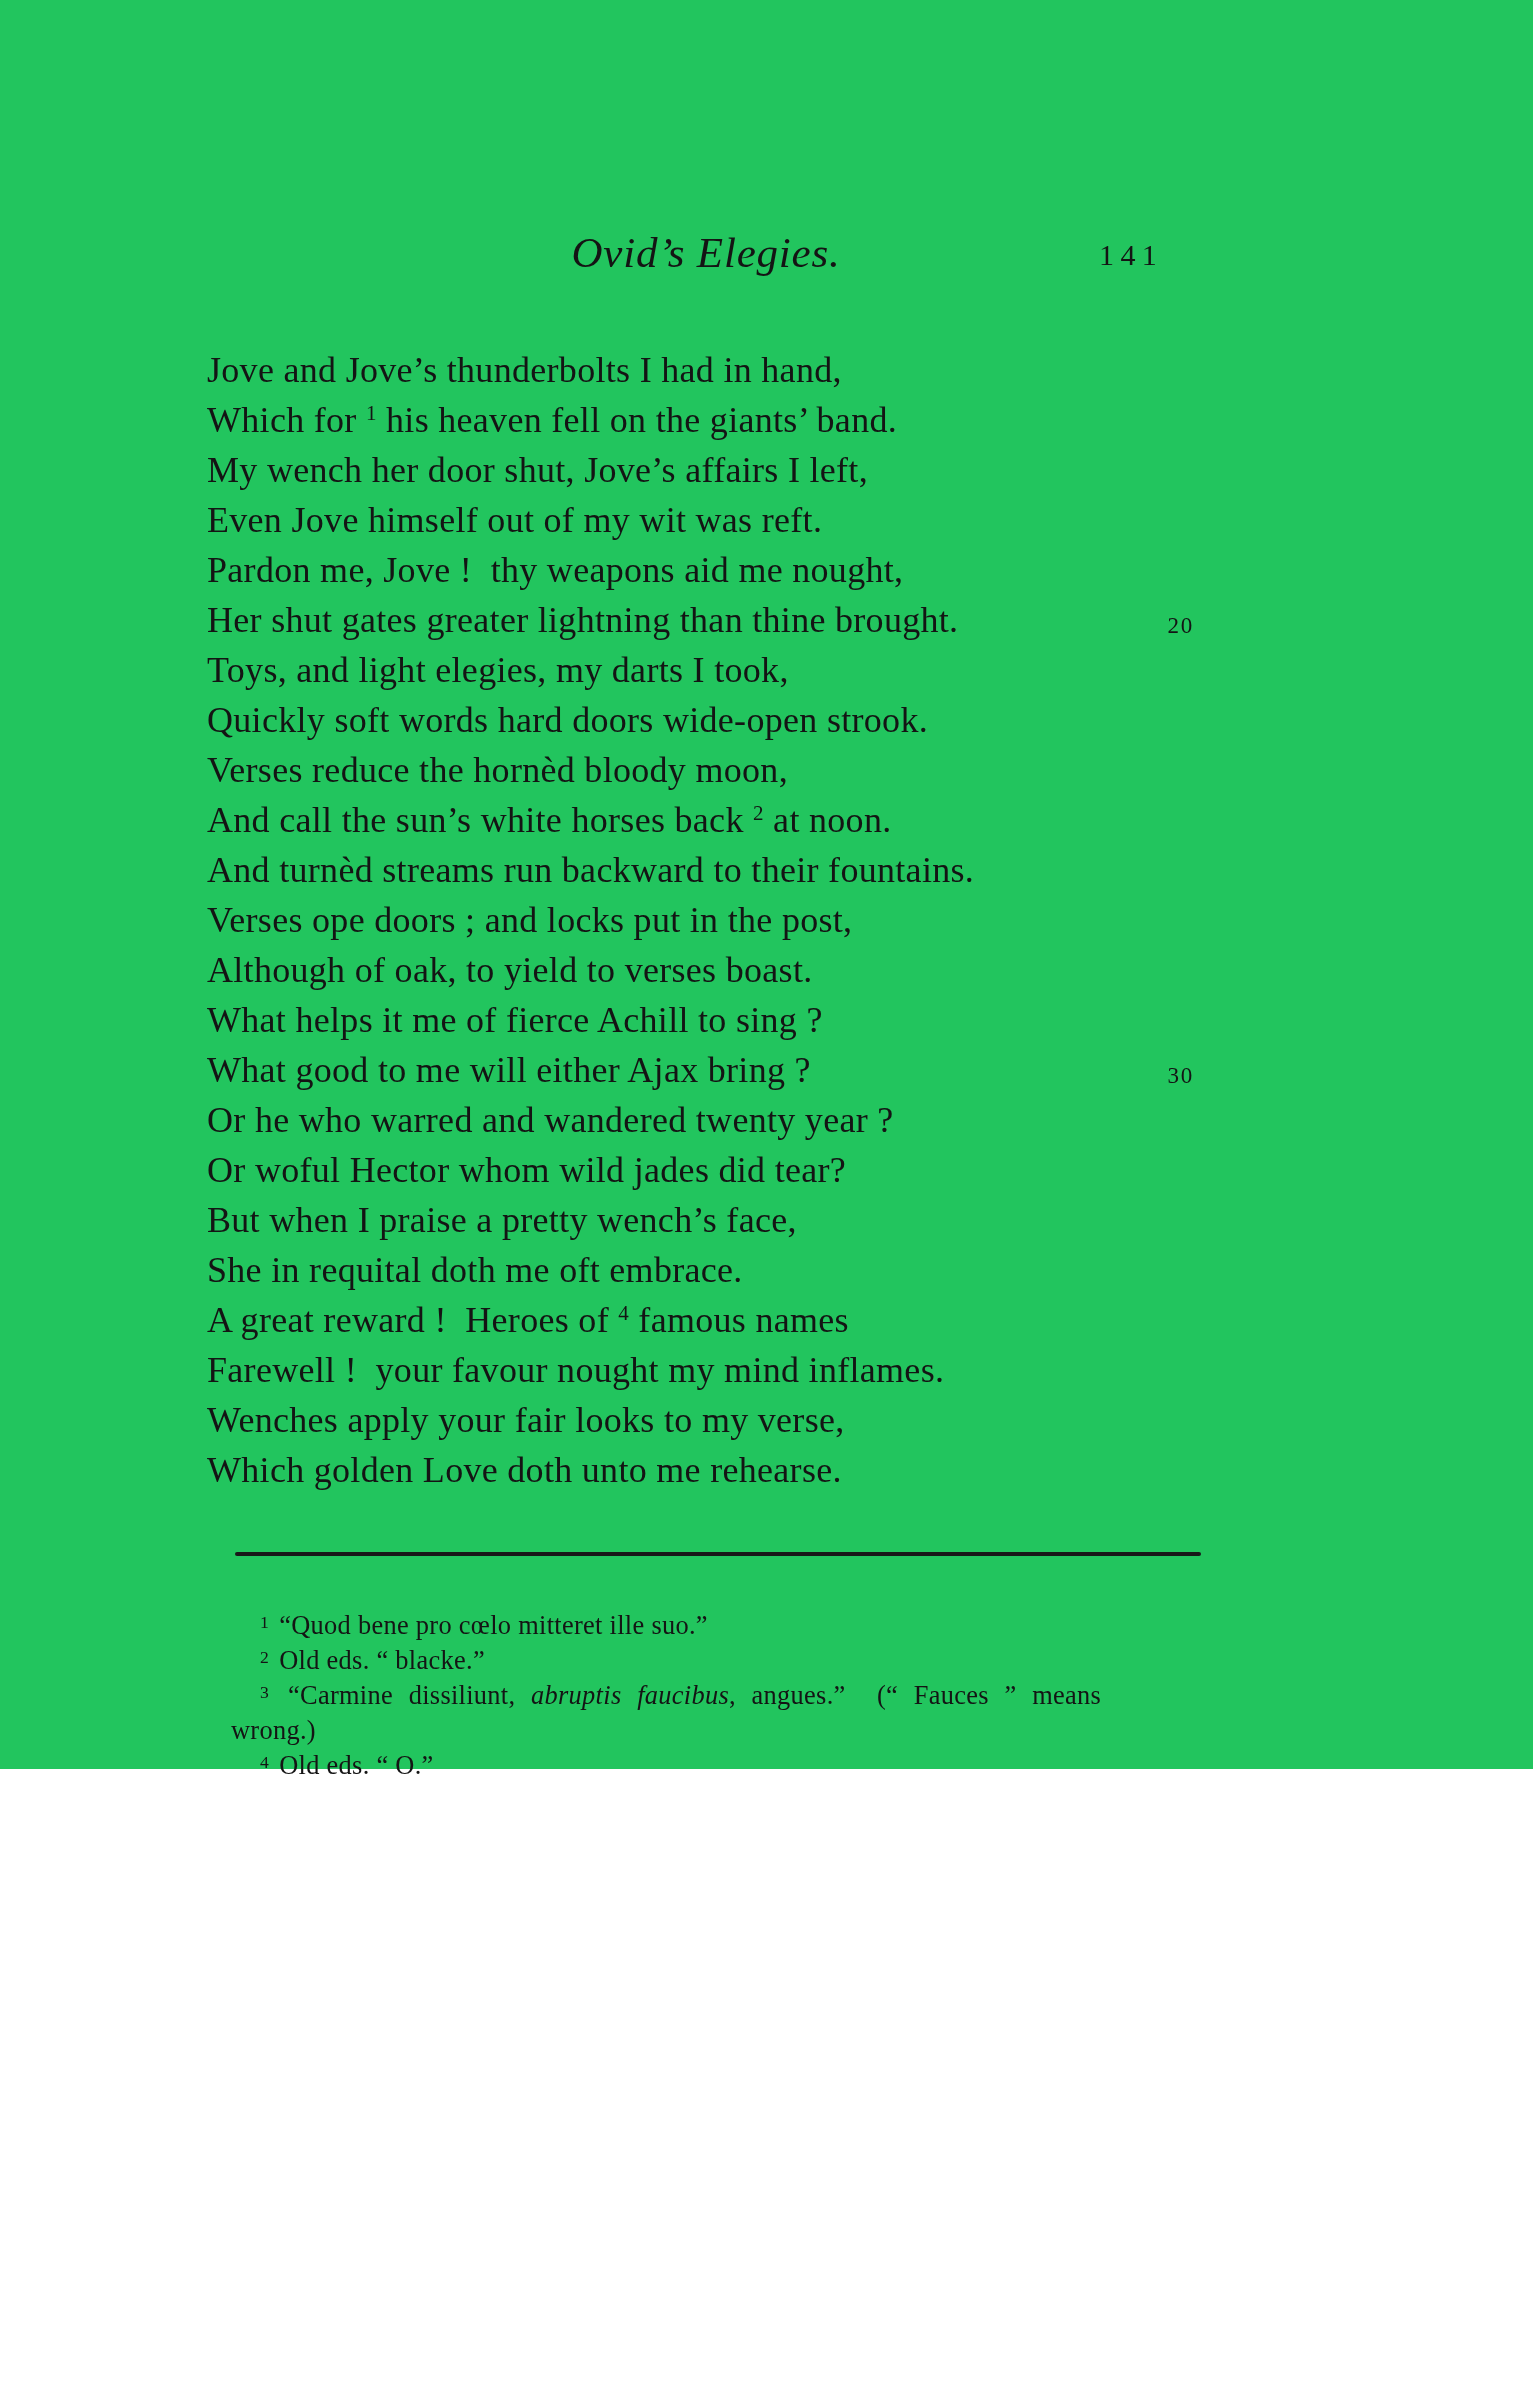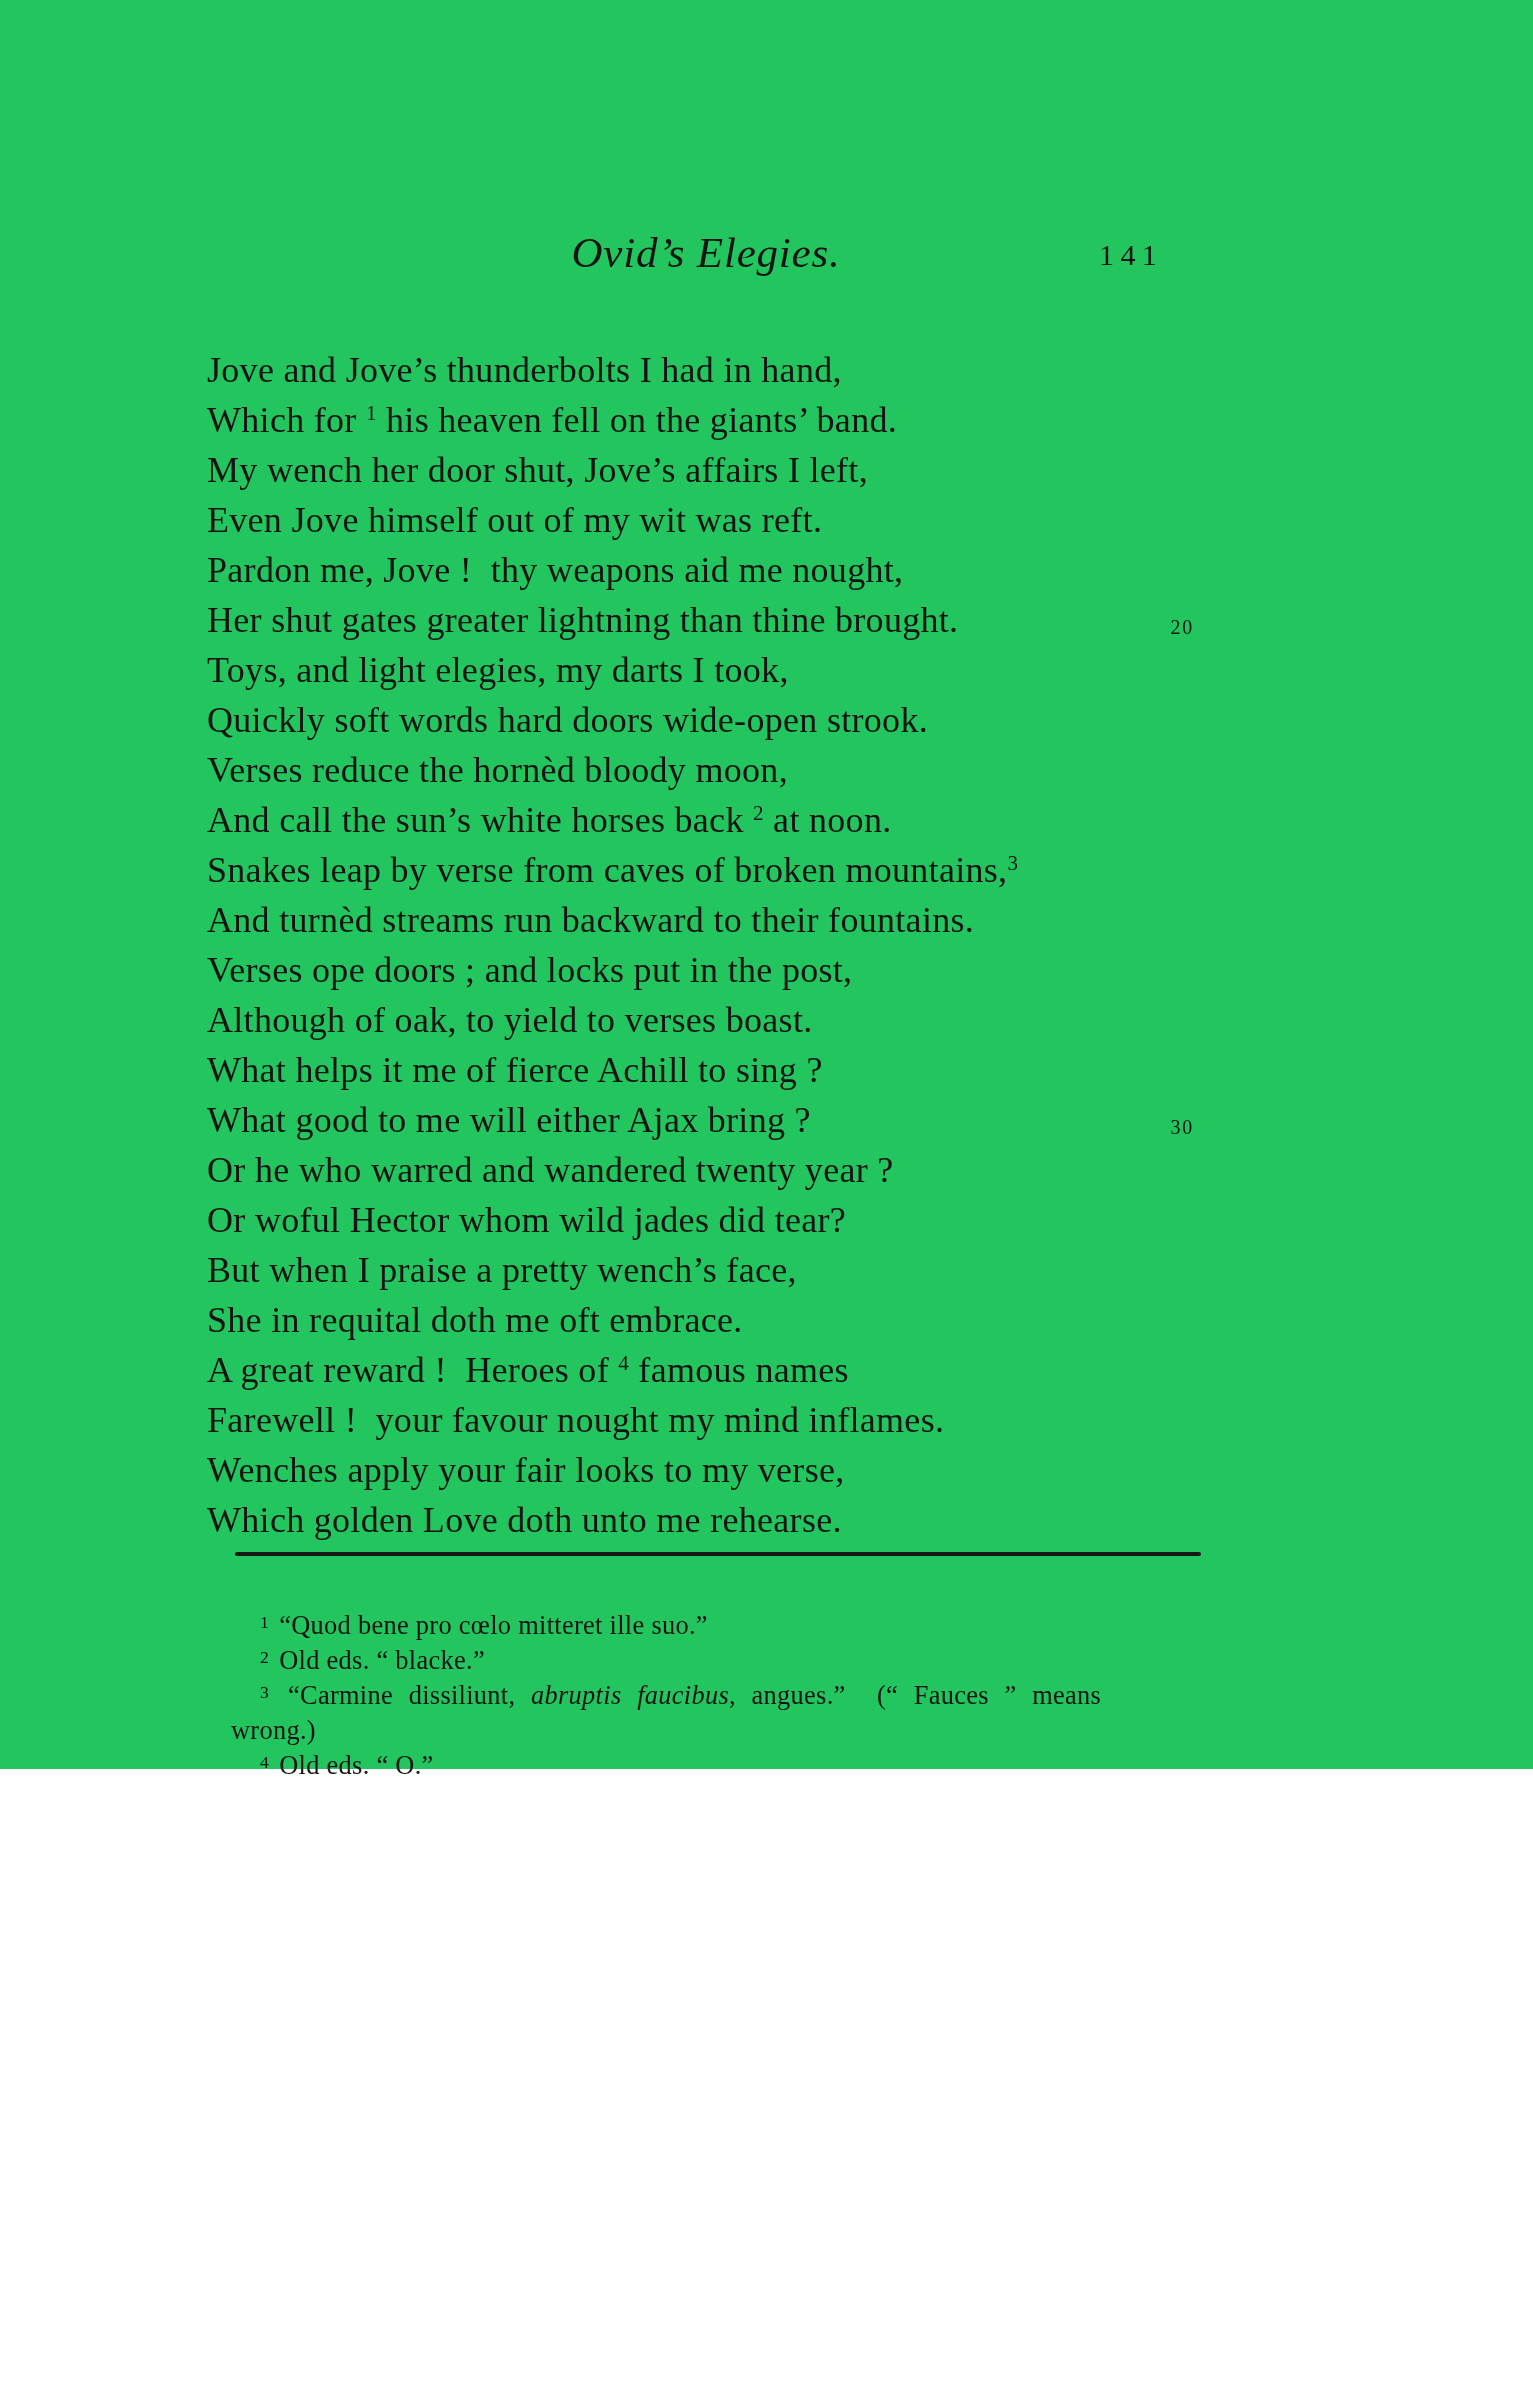--- a/index.html
+++ b/index.html
@@ -30,21 +30,21 @@
   }
   .line{
     position:relative;height:50px;line-height:50px;
     white-space:pre;
   }
   .line .sup{
     font-size:21px;position:relative;top:-12px;line-height:0;
   }
   .lineno{
     position:absolute;right:11.2px;bottom:8px;
-    font-size:20px;line-height:1;letter-spacing:1.6px;white-space:pre;text-align:center;
+    font-size:23px;line-height:1;letter-spacing:1.6px;white-space:pre;text-align:center;
   }
 
   .footnote-rule{
     position:absolute;top:1552px;left:235px;width:966px;height:4px;
     background:#181818;border-radius:2.4px;
   }
 
   .footnotes{
     position:absolute;top:1608px;left:231px;width:993px;
     font-size:26.4px;letter-spacing:0.3px;
@@ -71,21 +71,20 @@
       <div class="line"><span>Jove and Jove’s thunderbolts I had in hand,</span></div>
       <div class="line"><span>Which for </span><span class="sup">1</span><span> his heaven fell on the giants’ band.</span></div>
       <div class="line"><span>My wench her door shut, Jove’s affairs I left,</span></div>
       <div class="line"><span>Even Jove himself out of my wit was reft.</span></div>
       <div class="line"><span>Pardon me, Jove !  thy weapons aid me nought,</span></div>
       <div class="line"><span>Her shut gates greater lightning than thine brought.</span><span class="lineno">20</span></div>
       <div class="line"><span>Toys, and light elegies, my darts I took,</span></div>
       <div class="line"><span>Quickly soft words hard doors wide-open strook.</span></div>
       <div class="line"><span>Verses reduce the hornèd bloody moon,</span></div>
       <div class="line"><span>And call the sun’s white horses back </span><span class="sup">2</span><span> at noon.</span></div>
-      <div class="line"><span>Snakes leap by verse from caves of broken mountains,</span><span class="sup">3</span></div>
       <div class="line"><span>And turnèd streams run backward to their fountains.</span></div>
       <div class="line"><span>Verses ope doors ; and locks put in the post,</span></div>
       <div class="line"><span>Although of oak, to yield to verses boast.</span></div>
       <div class="line"><span>What helps it me of fierce Achill to sing ?</span></div>
       <div class="line"><span>What good to me will either Ajax bring ?</span><span class="lineno">30</span></div>
       <div class="line"><span>Or he who warred and wandered twenty year ?</span></div>
       <div class="line"><span>Or woful Hector whom wild jades did tear?</span></div>
       <div class="line"><span>But when I praise a pretty wench’s face,</span></div>
       <div class="line"><span>She in requital doth me oft embrace.</span></div>
       <div class="line"><span>A great reward !  Heroes of </span><span class="sup">4</span><span> famous names</span></div>

